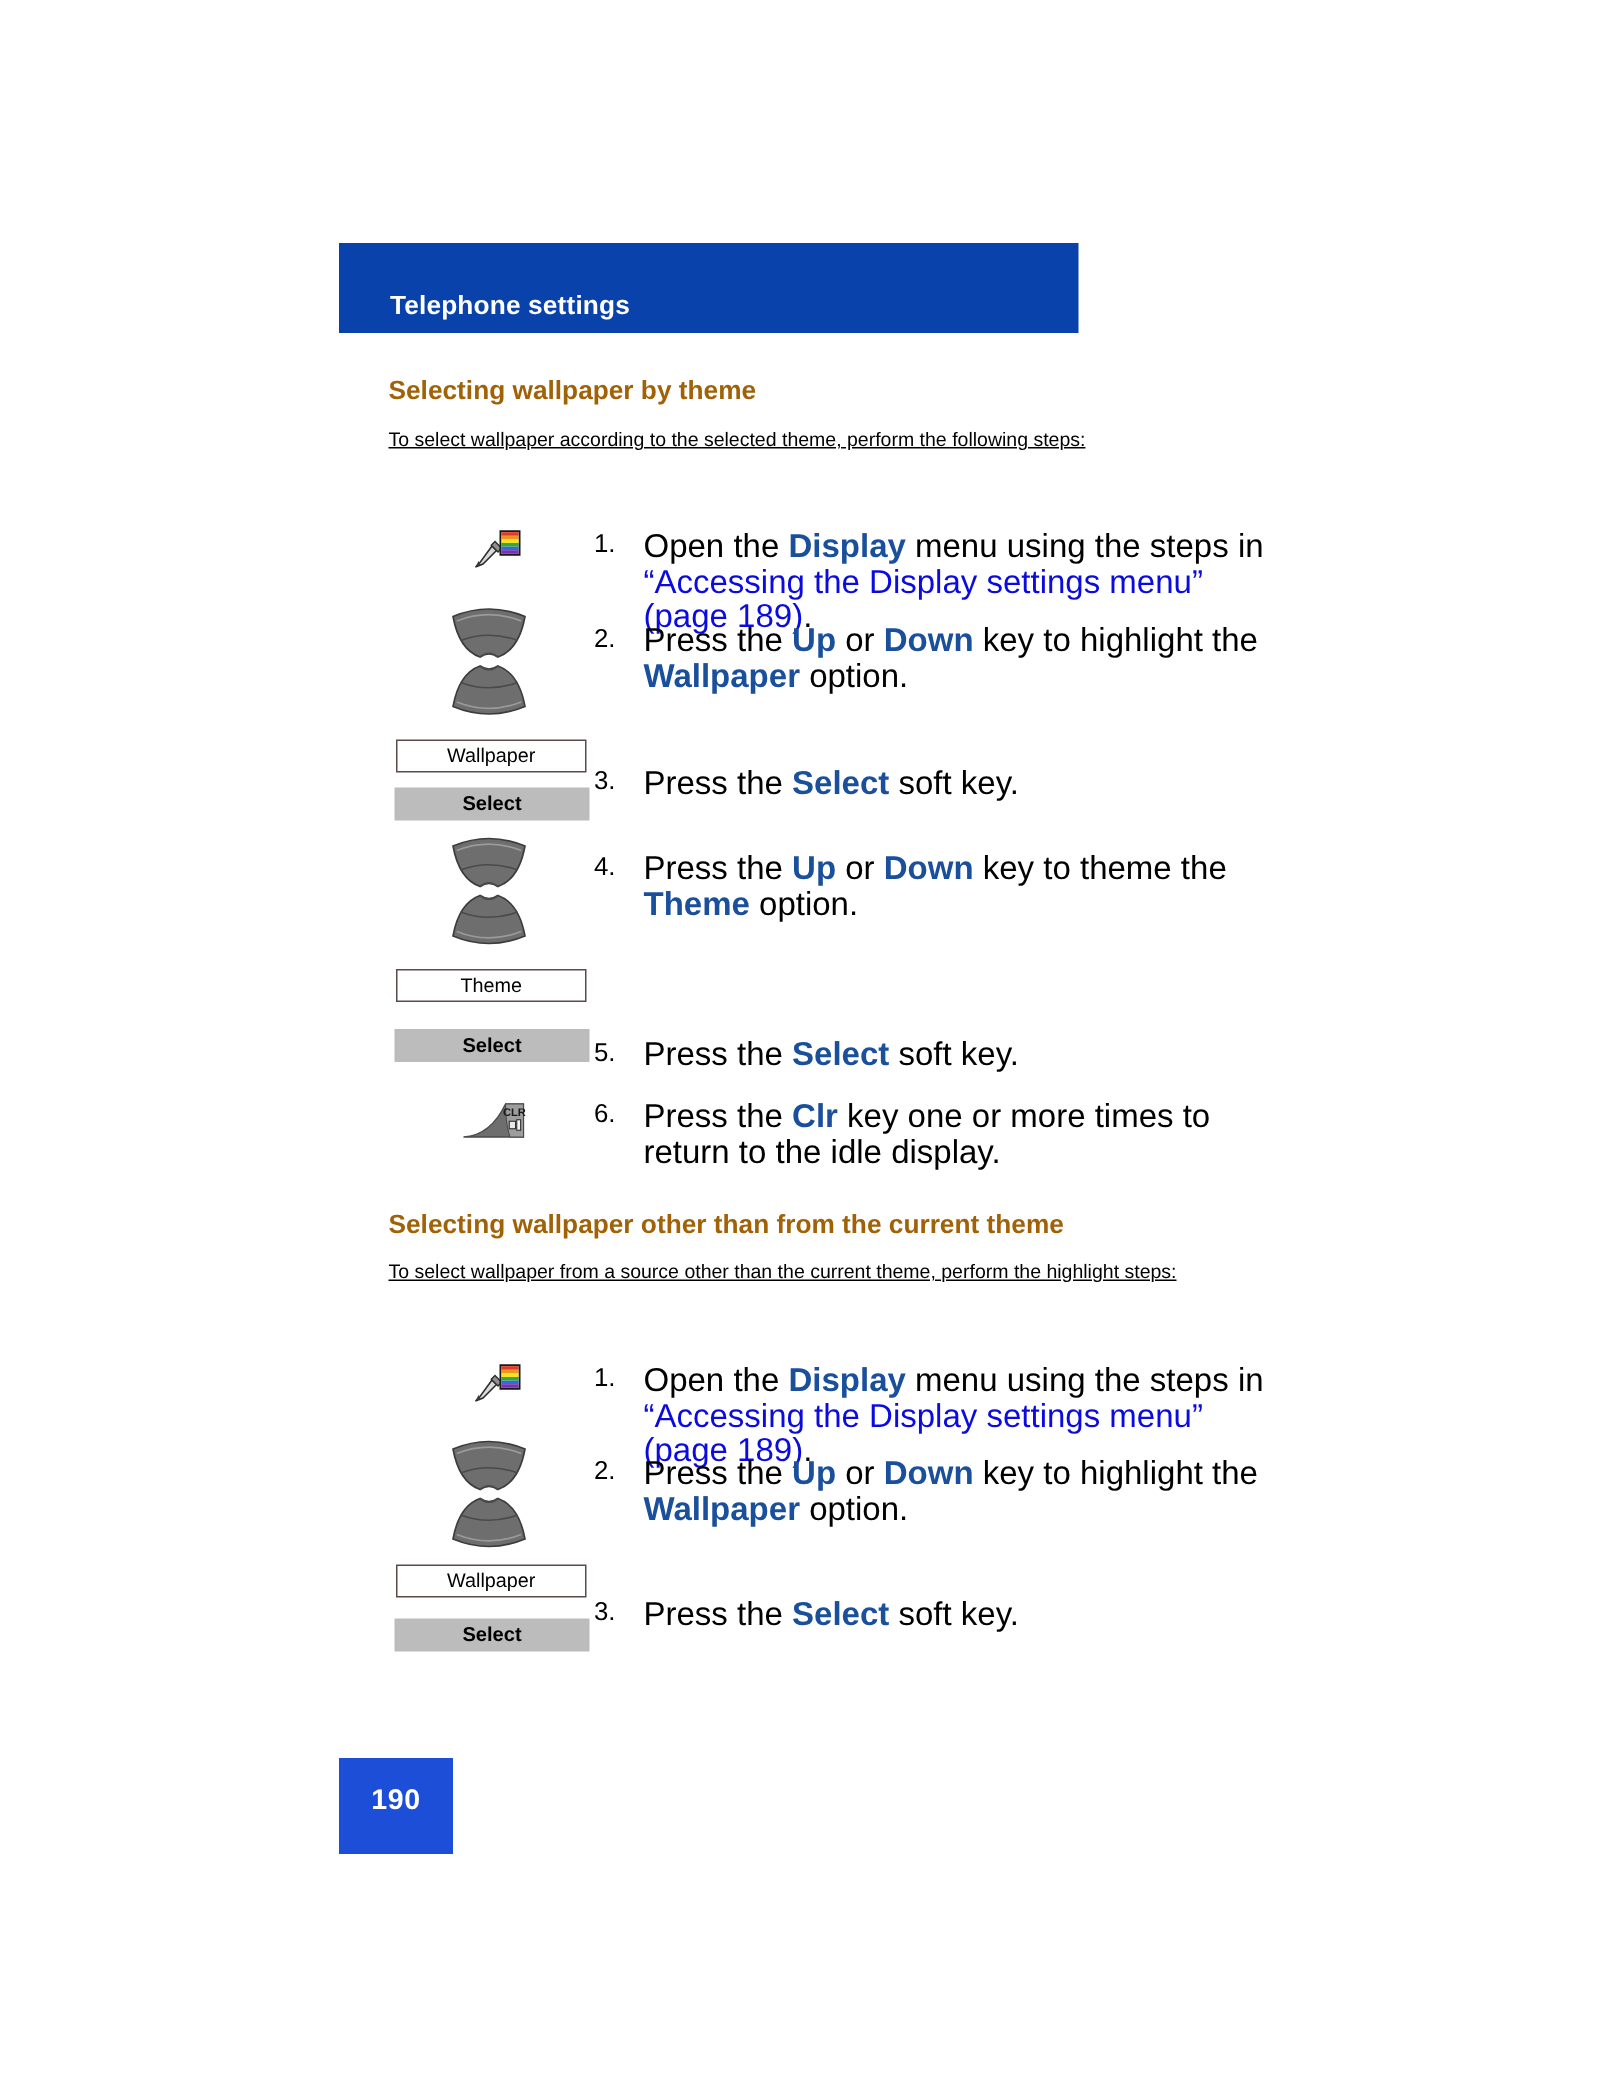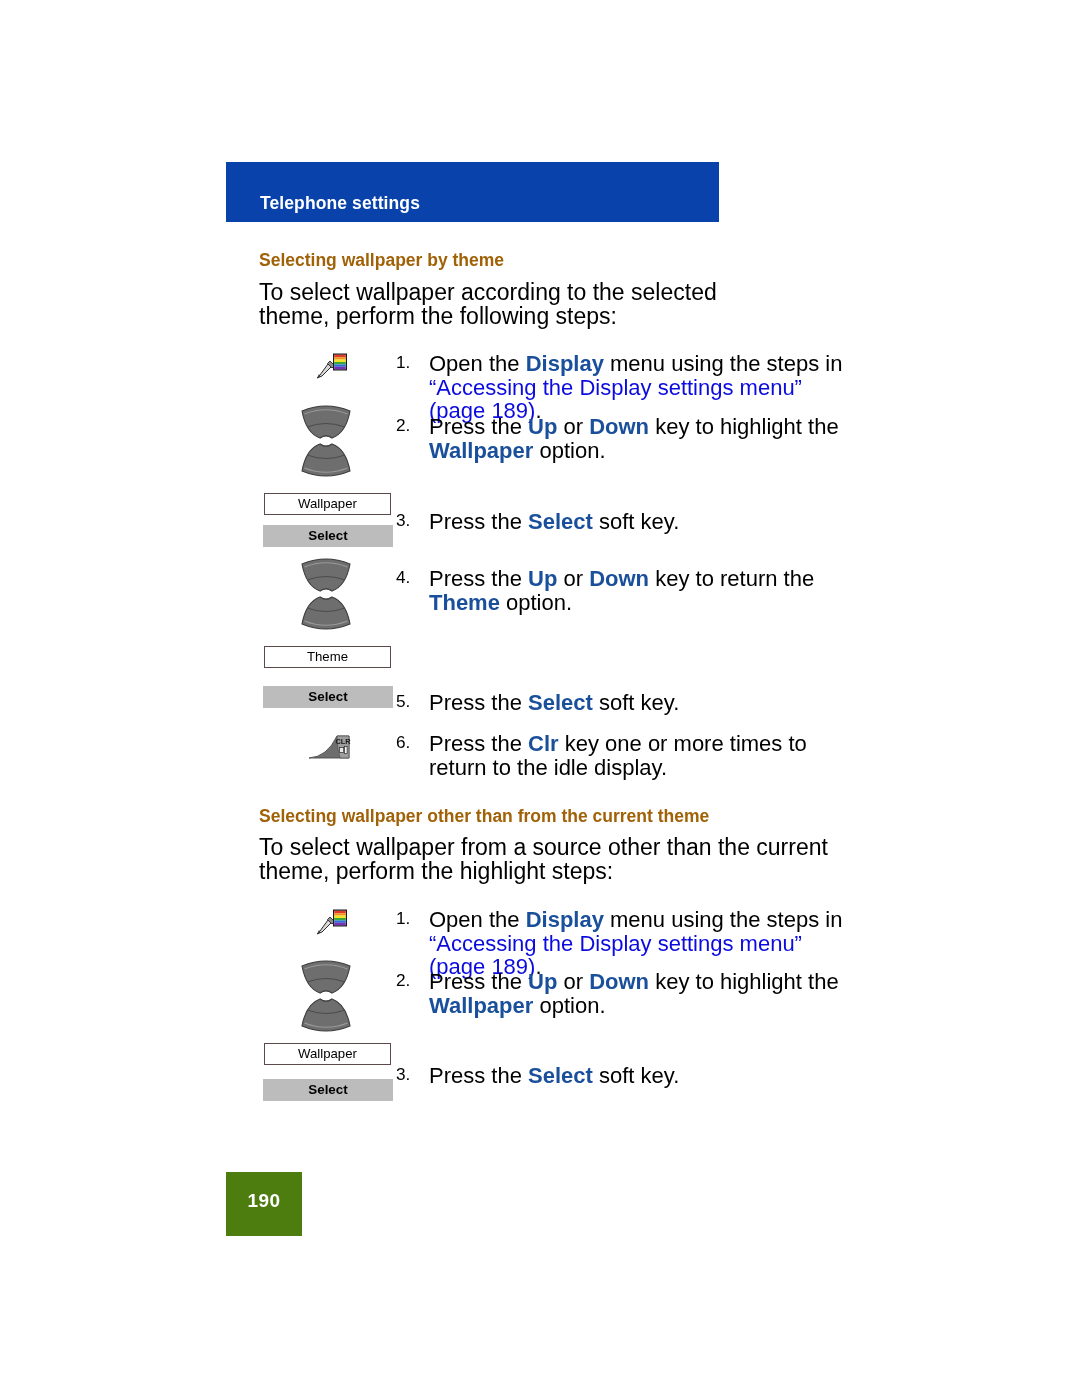--- a/index.html
+++ b/index.html
@@ -47,23 +47,24 @@
     position: absolute;
     left: 255px;
     font-size: 17.5px;
     font-weight: bold;
     color: #a16207;
     white-space: nowrap;
   }
   .para {
     position: absolute;
     left: 255px;
-    font-size: 23px;
+    font-size: 13px;
     line-height: 23.5px;
     color: #000000;
+    text-decoration: underline;
   }
 
   
   .step-num {
     position: absolute;
     font-size: 17.2px;
     color: #000000;
     text-align: left;
     width: 34px;
   }
@@ -136,21 +137,21 @@
   }
   .clr-icon svg { display: block; }
 
   
   .page-num-box {
     position: absolute;
     left: 222px;
     top: 1172px;
     width: 76px;
     height: 64px;
-    background: #4d7c0f;
+    background: #1d4ed8;
   }
   .page-num-text {
     position: absolute;
     left: 0;
     right: 0;
     top: 18px;
     text-align: center;
     font-size: 19px;
     font-weight: bold;
     color: #ffffff;
@@ -232,21 +233,21 @@
         <path d="M4 6 Q28 -4 52 6 Q48 28 34 33 Q28 29 22 33 Q8 28 4 6 Z" fill="#6e6e6e" stroke="#3c3c3c" stroke-width="1.1"></path>
         <path d="M6.5 9 Q28 0.5 49.5 9" fill="none" stroke="#9a9a9a" stroke-width="1.2"></path>
         <path d="M9 22 Q28 15 47 22" fill="none" stroke="#4a4a4a" stroke-width="1"></path>
         <path d="M22 33 Q28 28 34 33" fill="none" stroke="#4a4a4a" stroke-width="1.1"></path>
       </g>
     </svg>
   </div>
   <div class="lcd-box" style="left:260px; top:646px;">Theme</div>
   <div class="step-num" style="left:392px; top:567px;">4.</div>
   <div class="step-text" style="top:567px;">
-    <span>Press the </span><b class="kw">Up</b><span> or </span><b class="kw">Down</b><span> key to return the </span><b class="kw">Theme</b><span> option.</span>
+    <span>Press the </span><b class="kw">Up</b><span> or </span><b class="kw">Down</b><span> key to theme the </span><b class="kw">Theme</b><span> option.</span>
   </div>
 
   <div class="softkey" style="left:259px; top:686px;">Select</div>
   <div class="step-num" style="left:392px; top:691px;">5.</div>
   <div class="step-text" style="top:691px;">
     <span>Press the </span><b class="kw">Select</b><span> soft key.</span>
   </div>
 
   <div class="clr-icon" style="left:303px; top:731px;">
     <svg width="46" height="30" viewBox="0 0 46 30">

